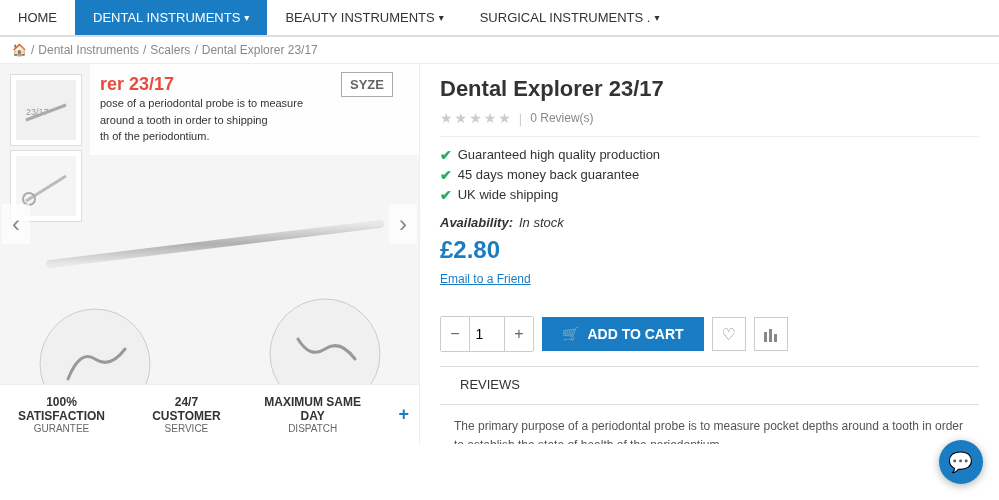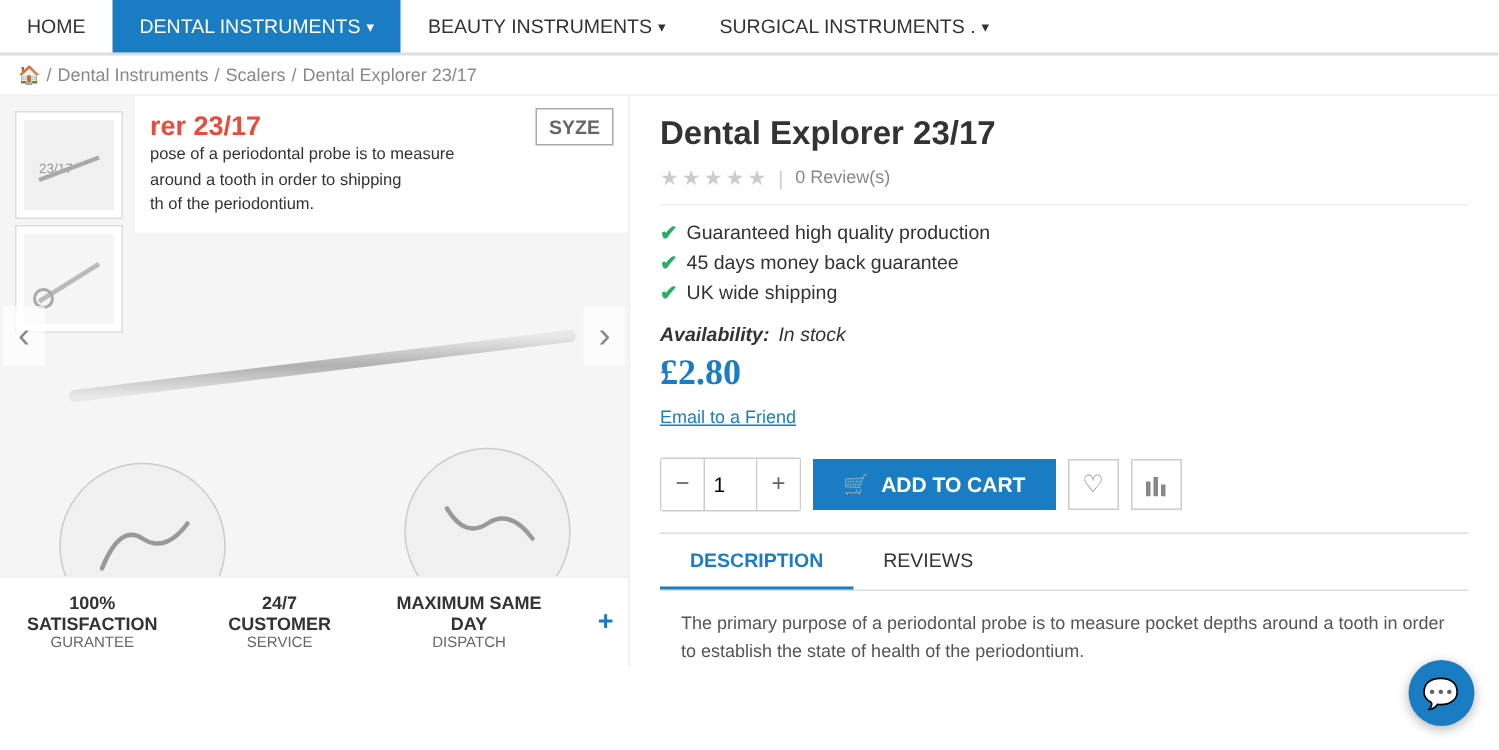--- a/index.html
+++ b/index.html
@@ -27,21 +27,21 @@
 
     
     .thumb-strip { display: flex; flex-direction: column; position: absolute; left: 10px; top: 10px; gap: 4px; }
     .thumb { width: 72px; height: 72px; border: 1px solid #ddd; background: #fff; overflow: hidden; cursor: pointer; display: flex; align-items: center; justify-content: center; }
     .thumb-inner { width: 60px; height: 60px; background: linear-gradient(135deg, #f0f0f0, #d0d0d0); position: relative; }
 
     
     .image-overlay { position: absolute; top: 0; left: 90px; right: 0; padding: 10px; background: rgba(255,255,255,0.85); }
     .overlay-title { font-size: 18px; font-weight: bold; color: #e74c3c; }
     .overlay-text { font-size: 11px; color: #333; line-height: 1.5; }
-    .syze-badge { position: absolute; top: 8px; right: 10px; border: 1px solid #aaa; padding: 4px 8px; font-size: 13px; font-weight: bold; color: #666; background: #fff; }
+    .syze-badge { position: absolute; top: 8px; right: 26px; border: 1px solid #aaa; padding: 4px 8px; font-size: 13px; font-weight: bold; color: #666; background: #fff; }
 
     
     .nav-prev, .nav-next { position: absolute; top: 50%; transform: translateY(-50%); font-size: 24px; color: #888; cursor: pointer; background: rgba(255,255,255,0.7); padding: 6px 10px; border-radius: 2px; z-index: 10; }
     .nav-prev { left: 2px; }
     .nav-next { right: 2px; }
 
     
     .bottom-badges { display: flex; justify-content: space-around; align-items: center; padding: 8px 10px; border-top: 1px solid #eee; background: #fff; height: 60px; gap: 33px; }
     .badge-item { text-align: center; font-size: 10px; color: #333; }
     .badge-title { font-weight: bold; font-size: 12px; color: #333; }
@@ -61,24 +61,24 @@
     .features { margin-bottom: 12px; }
     .feature-item { display: flex; align-items: flex-start; gap: 6px; margin-bottom: 4px; font-size: 13px; }
     .check-icon { color: #27ae60; font-weight: bold; font-size: 14px; }
 
     
     .availability { display: flex; align-items: center; gap: 6px; margin-bottom: 6px; font-size: 13px; font-style: italic; }
     .in-stock { color: #333; font-size: 13px; }
     .availability-label { font-weight: bold; }
 
     
-    .price { font-size: 24px; font-weight: bold; color: #1a7dc4; margin-bottom: 8px; font-family: Liberation Serif, serif; }
-
-    
-    .email-link { color: #1a7dc4; font-size: 12px; text-decoration: underline; cursor: pointer; margin-bottom: 20px; display: block; }
+    .price { font-size: 24px; font-weight: bold; color: #1a7dc4; margin-bottom: 8px; }
+
+    
+    .email-link { color: #1a7dc4; font-size: 12px; text-decoration: underline; cursor: pointer; margin-bottom: 30px; display: block; }
 
     
     .cart-row { display: flex; align-items: center; gap: 8px; margin-bottom: 14px; }
     .qty-control { display: flex; align-items: center; border: 1px solid #ccc; border-radius: 2px; }
     .qty-btn { width: 28px; height: 34px; background: #fff; border: none; cursor: pointer; font-size: 16px; color: #666; display: flex; align-items: center; justify-content: center; }
     .qty-input { width: 36px; height: 34px; border: none; border-left: 1px solid #ccc; border-right: 1px solid #ccc; text-align: center; font-size: 14px; }
     .add-to-cart-btn { background: #1a7dc4; color: #fff; border: none; padding: 8px 20px; font-size: 14px; font-weight: bold; cursor: pointer; display: flex; align-items: center; gap: 8px; height: 34px; }
     .cart-icon { font-size: 14px; }
     .wishlist-btn { width: 34px; height: 34px; border: 1px solid #ccc; background: #fff; cursor: pointer; display: flex; align-items: center; justify-content: center; color: #888; font-size: 16px; }
     .compare-btn { width: 34px; height: 34px; border: 1px solid #ccc; background: #fff; cursor: pointer; display: flex; align-items: center; justify-content: center; color: #888; font-size: 14px; }
@@ -252,21 +252,20 @@
         <svg width="16" height="16" viewBox="0 0 16 16">
             <rect x="1" y="6" width="3" height="10" fill="#888"></rect>
             <rect x="6" y="3" width="3" height="13" fill="#888"></rect>
             <rect x="11" y="8" width="3" height="8" fill="#888"></rect>
           </svg>
       </button>
     </div>
 
     <div class="tabs-section">
       <div class="tabs-row">
-        <div class="tab active">DESCRIPTION</div>
         <div class="tab">REVIEWS</div>
       </div>
       <div class="tab-content">
         <span>The primary purpose of a periodontal probe is to measure pocket depths around a tooth in order to establish the state of health of the periodontium.</span>
         
       </div>
     </div>
   </div>
 </div>
 

